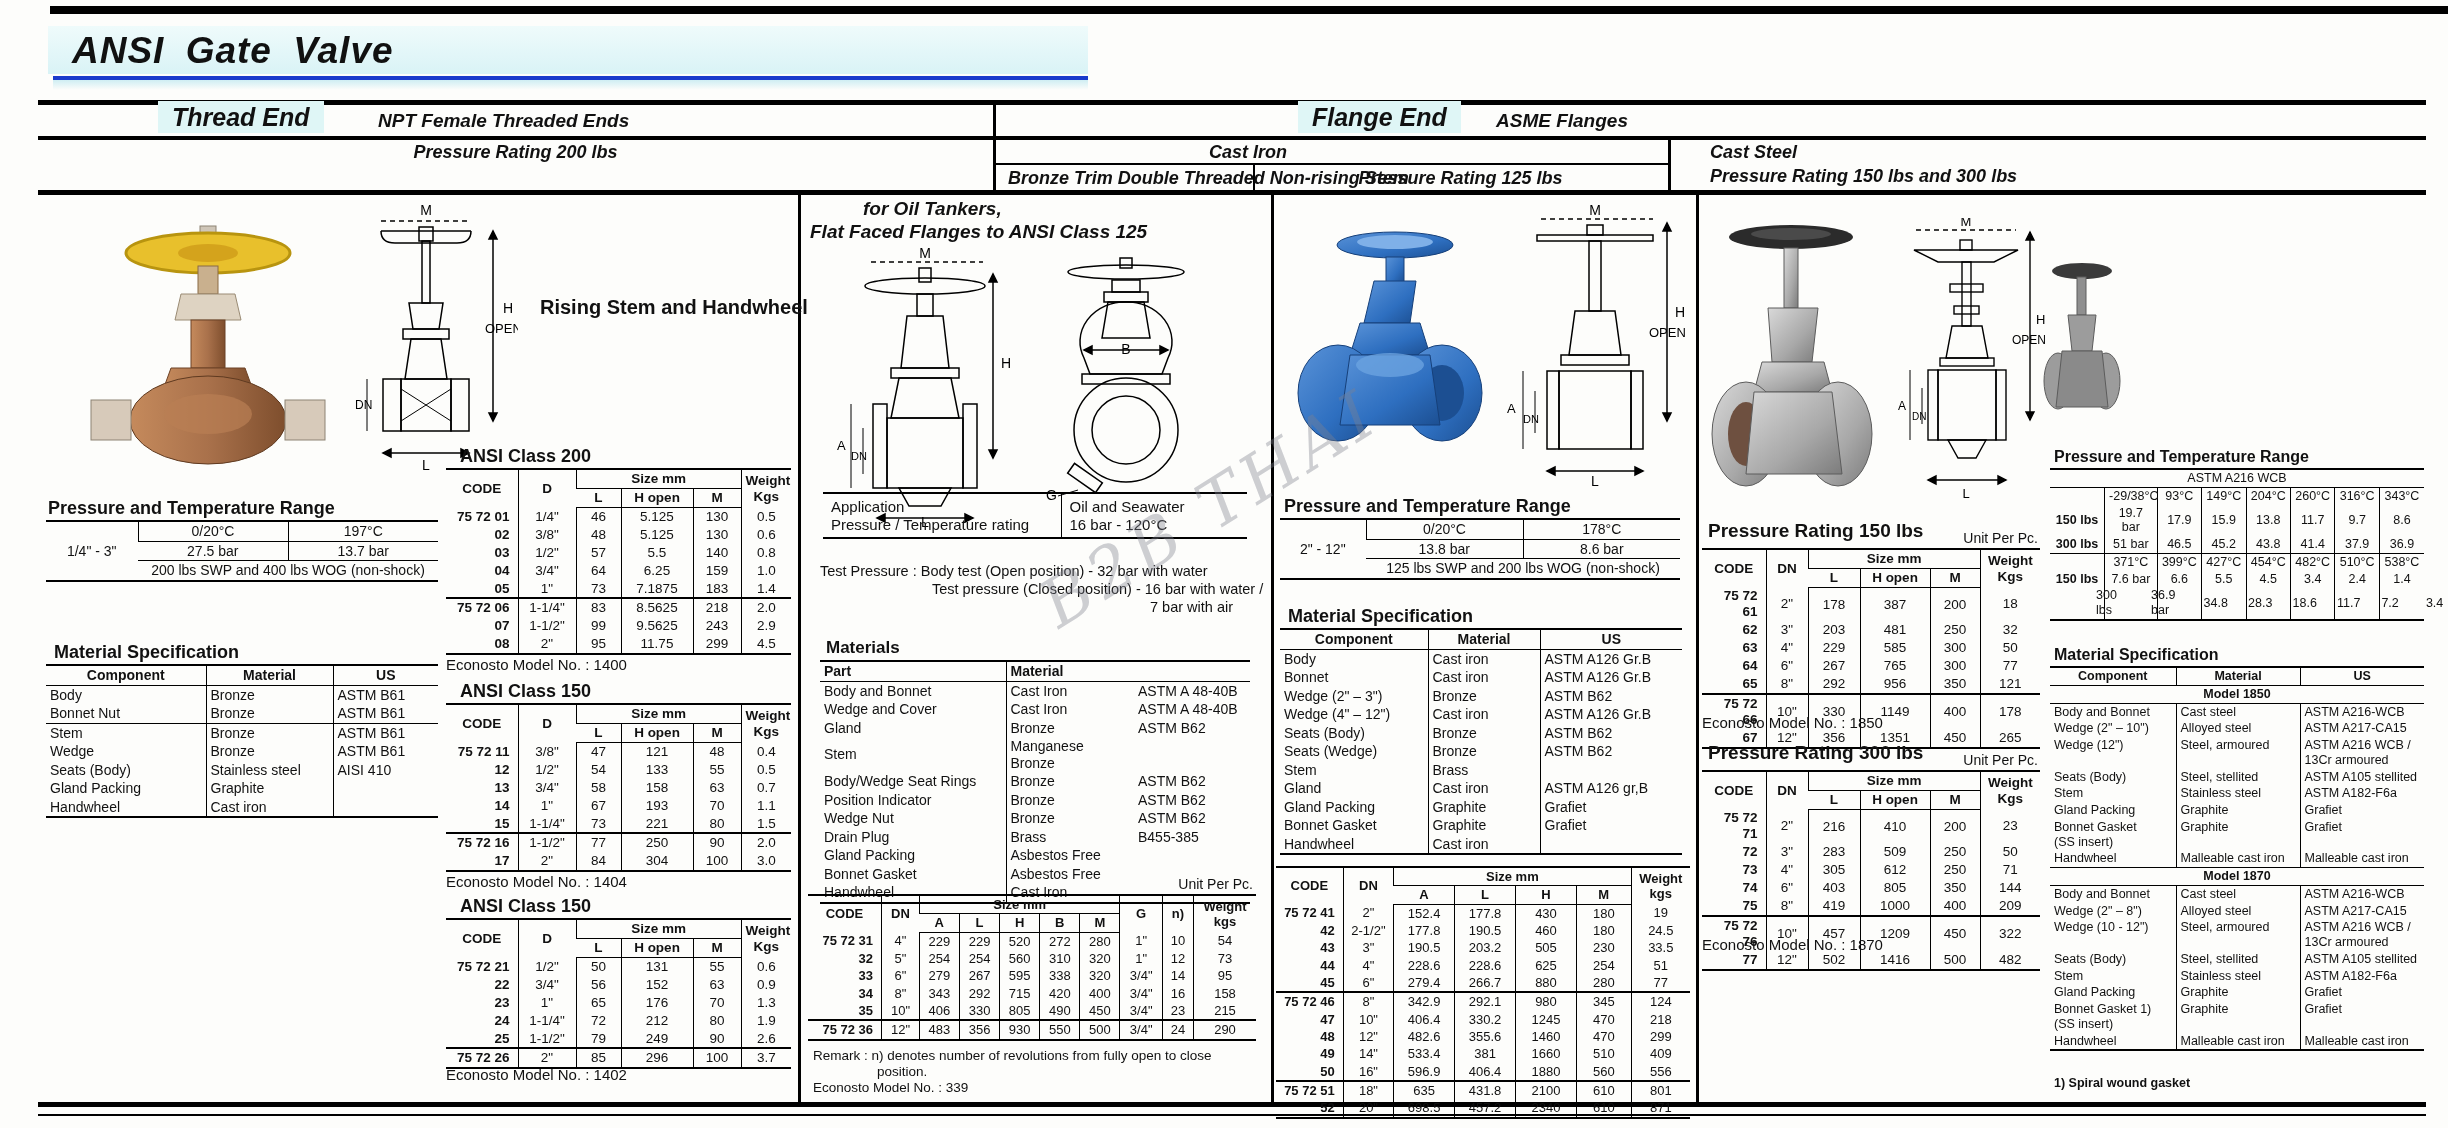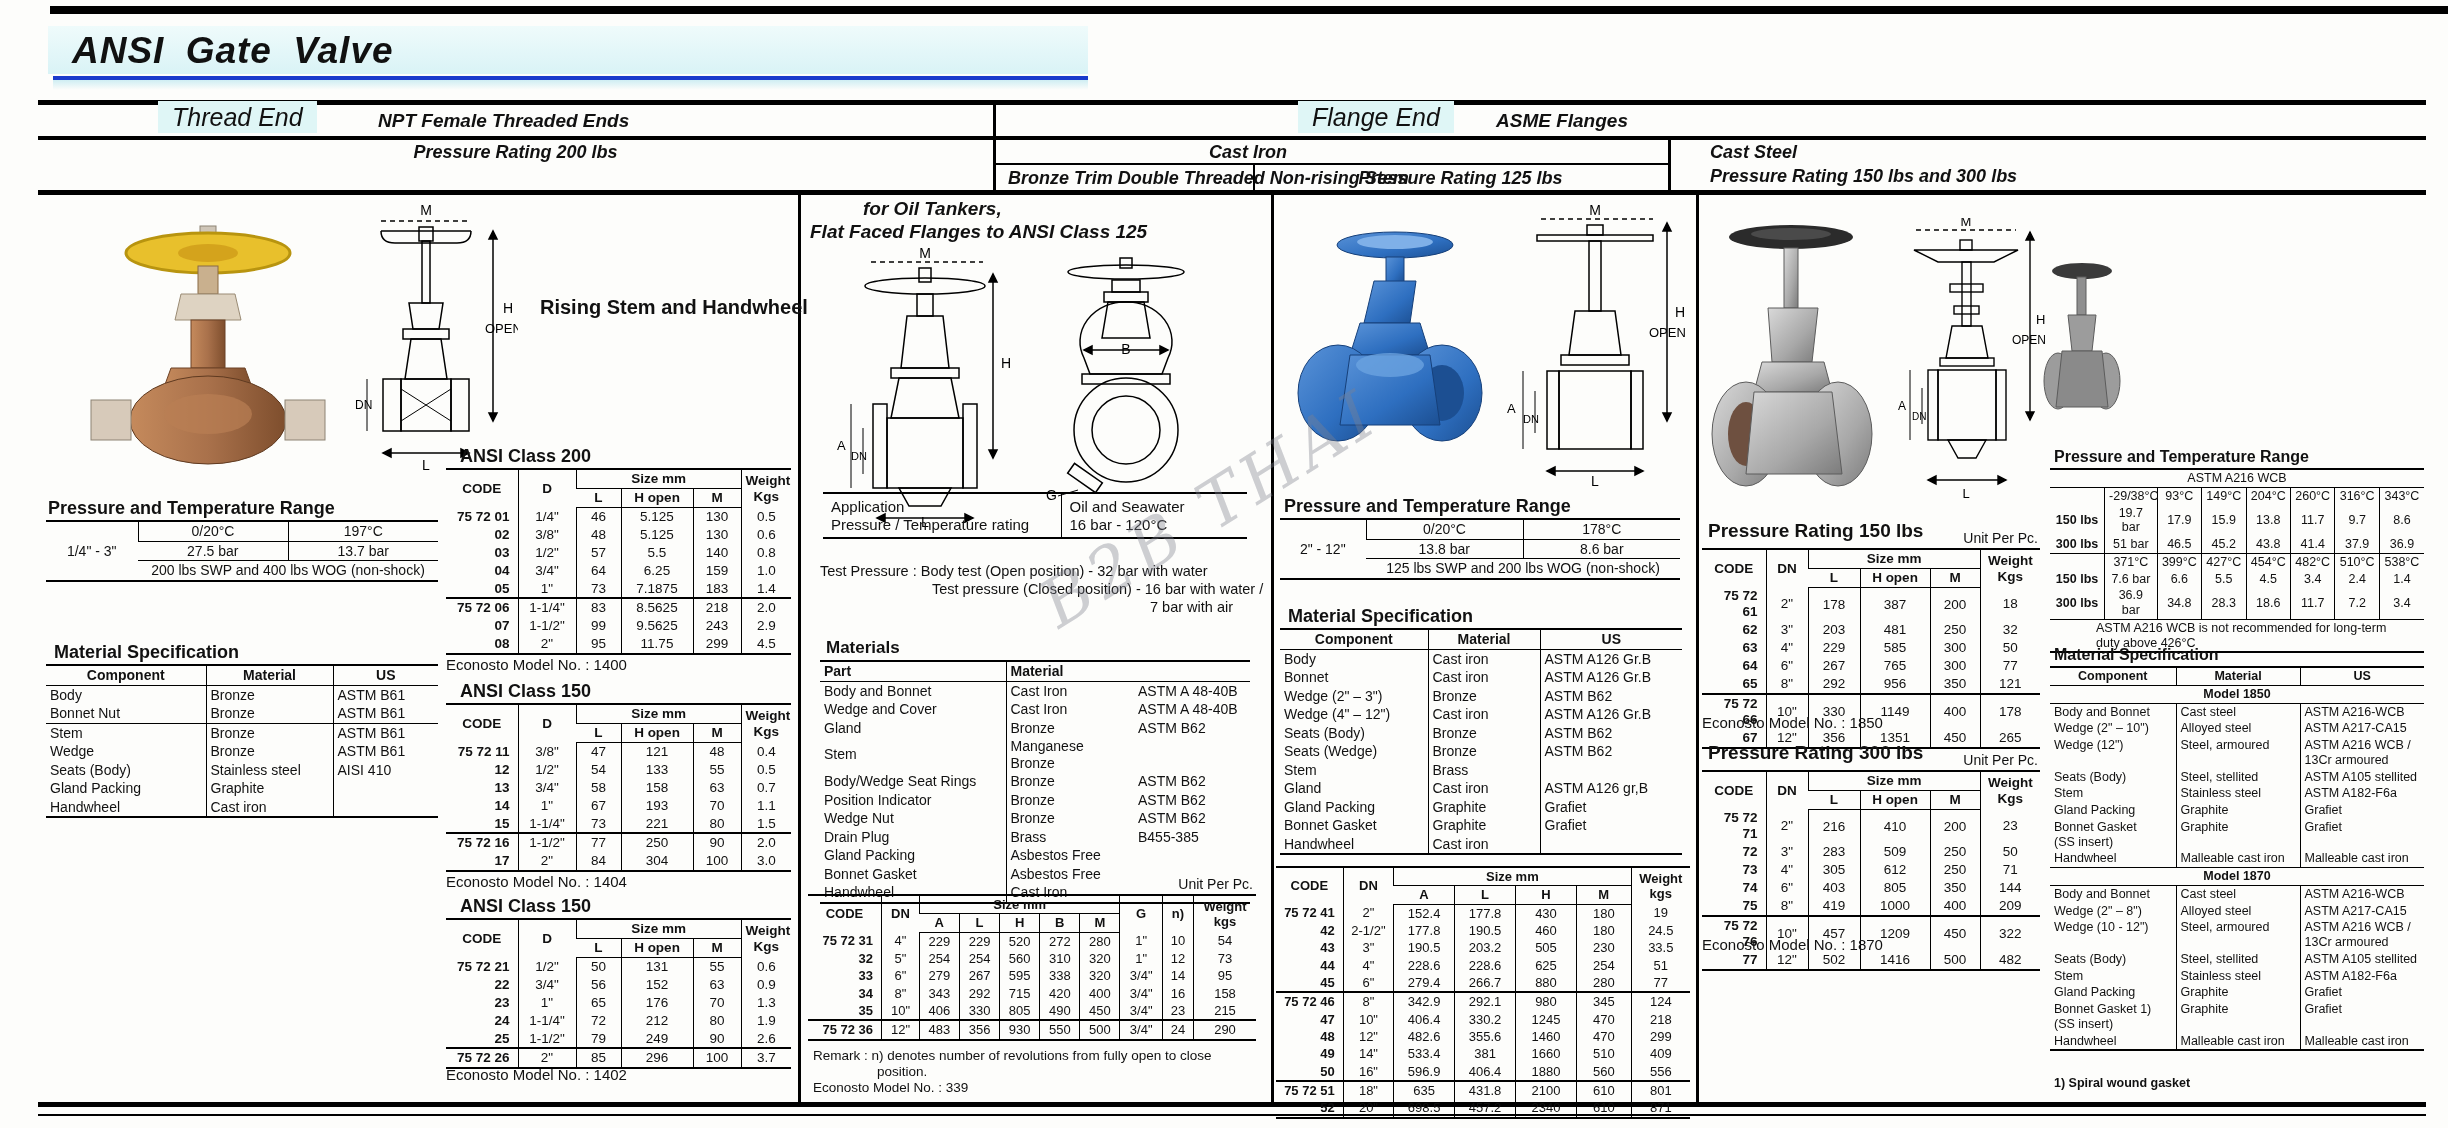--- a/index.html
+++ b/index.html
@@ -1,21 +1,21 @@
 <!DOCTYPE html>
 <html><head>
 <meta charset="utf-8">
 <style>
   html,body{margin:0;padding:0;}
   body{width:2448px;height:1128px;position:relative;background:#fdfdfb;font-family:"Liberation Sans",sans-serif;color:#111;overflow:hidden;}
   .abs{position:absolute;}
   .rule{background:#000;}
   .hl{background:#dff6f6;padding:2px 14px;}
   .page-title{font-size:37px;font-weight:bold;font-style:italic;word-spacing:10px;letter-spacing:1px;}
-  .sec-tab{font-size:25px;font-weight:normal;font-style:italic;}
+  .sec-tab{font-size:25px;font-weight:bold;font-style:italic;}
   .sec-sub{font-size:19px;font-weight:bold;font-style:italic;}
   .hdr2{font-size:18px;font-weight:bold;font-style:italic;line-height:24px;}
   .ttl{font-size:18px;font-weight:bold;}
   .note{font-size:15px;}
   .unit{font-size:14px;}
   .tbl{border-collapse:collapse;border-top:2px solid #000;border-bottom:2px solid #000;table-layout:fixed;}
   .tbl td,.tbl th{border-left:1px solid #000;padding:1px 4px;white-space:pre-line;line-height:1.18;}
   .tbl td:first-child,.tbl th:first-child{border-left:none;}
   .tbl thead th{border-bottom:1px solid #000;font-weight:bold;text-align:center;}
   .tbl thead th.nob{border-bottom:none;}
@@ -1312,24 +1312,20 @@
         <tr>
           <td>300 lbs</td>
           <td>36.9 bar</td>
           <td>34.8</td>
           <td>28.3</td>
           <td>18.6</td>
           <td>11.7</td>
           <td>7.2</td>
           <td>3.4</td>
         </tr>
-        <tr class="grp-first grp-top">
-          <td colspan="8" class="span-row">ASTM A216 WCB is not recommended for long-term
-duty above 426°C</td>
-        </tr>
       </tbody>
   </table>
 
   <div class="abs ttl" style="left:2046px;top:646px;font-size:16px;">Material Specification</div>
   <table class="abs tbl tbl-ms f125" style="left:2042px;top:666px;width:374px;">
     <colgroup>
         <col style="width:126px">
         <col style="width:124px">
         <col style="width:124px">
       </colgroup>

